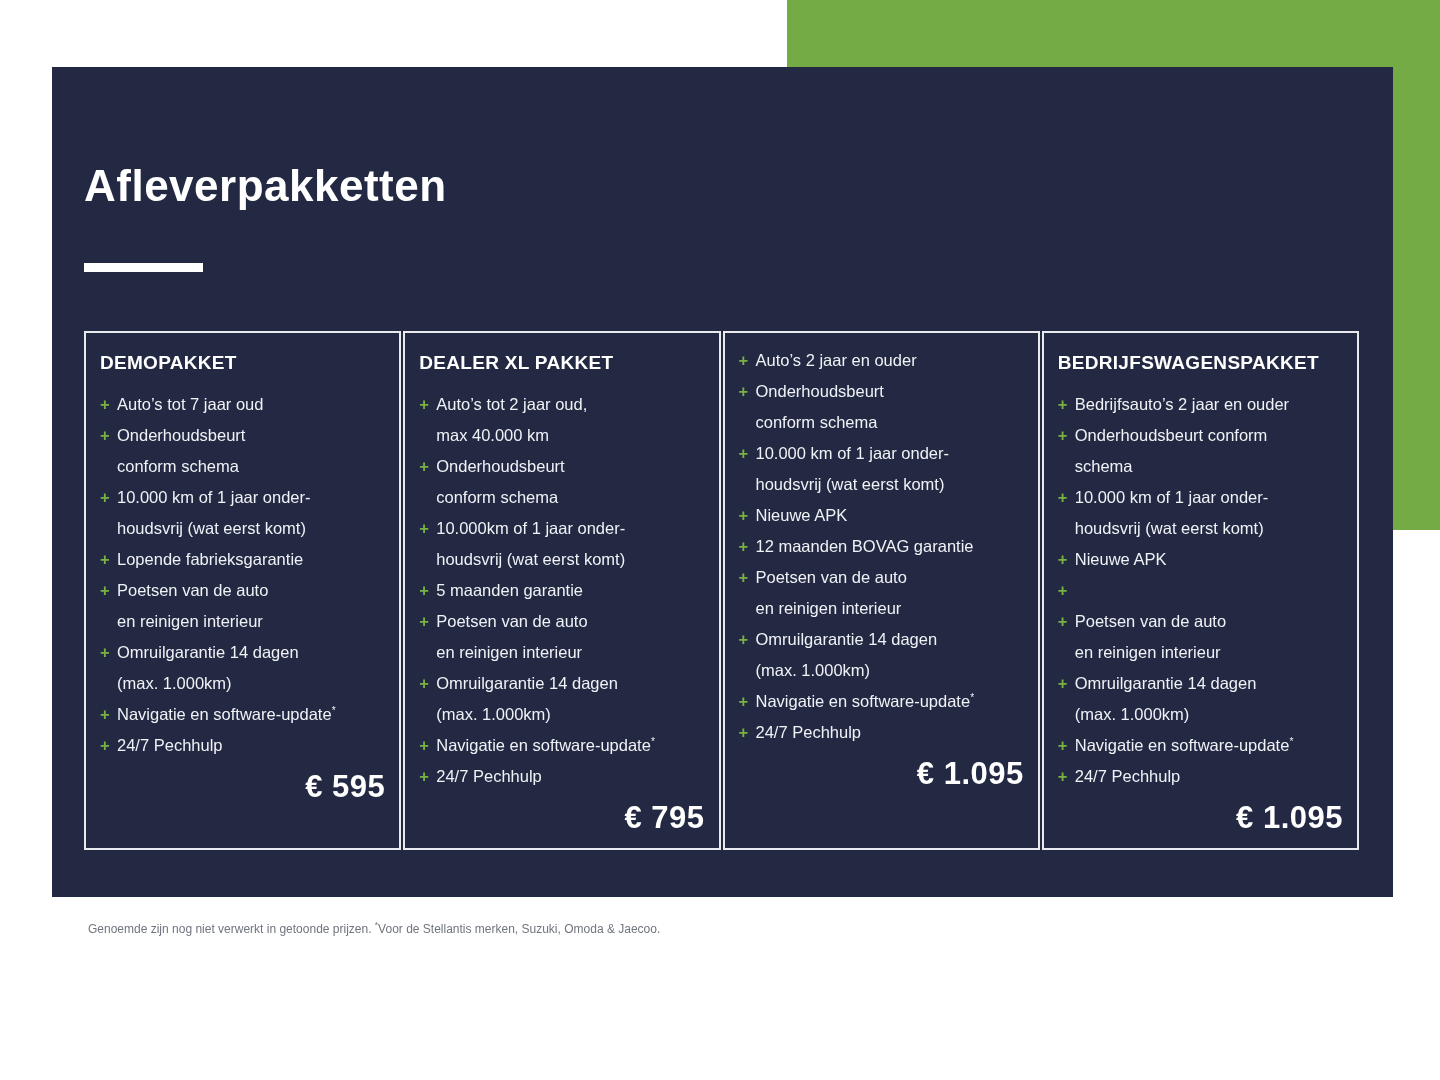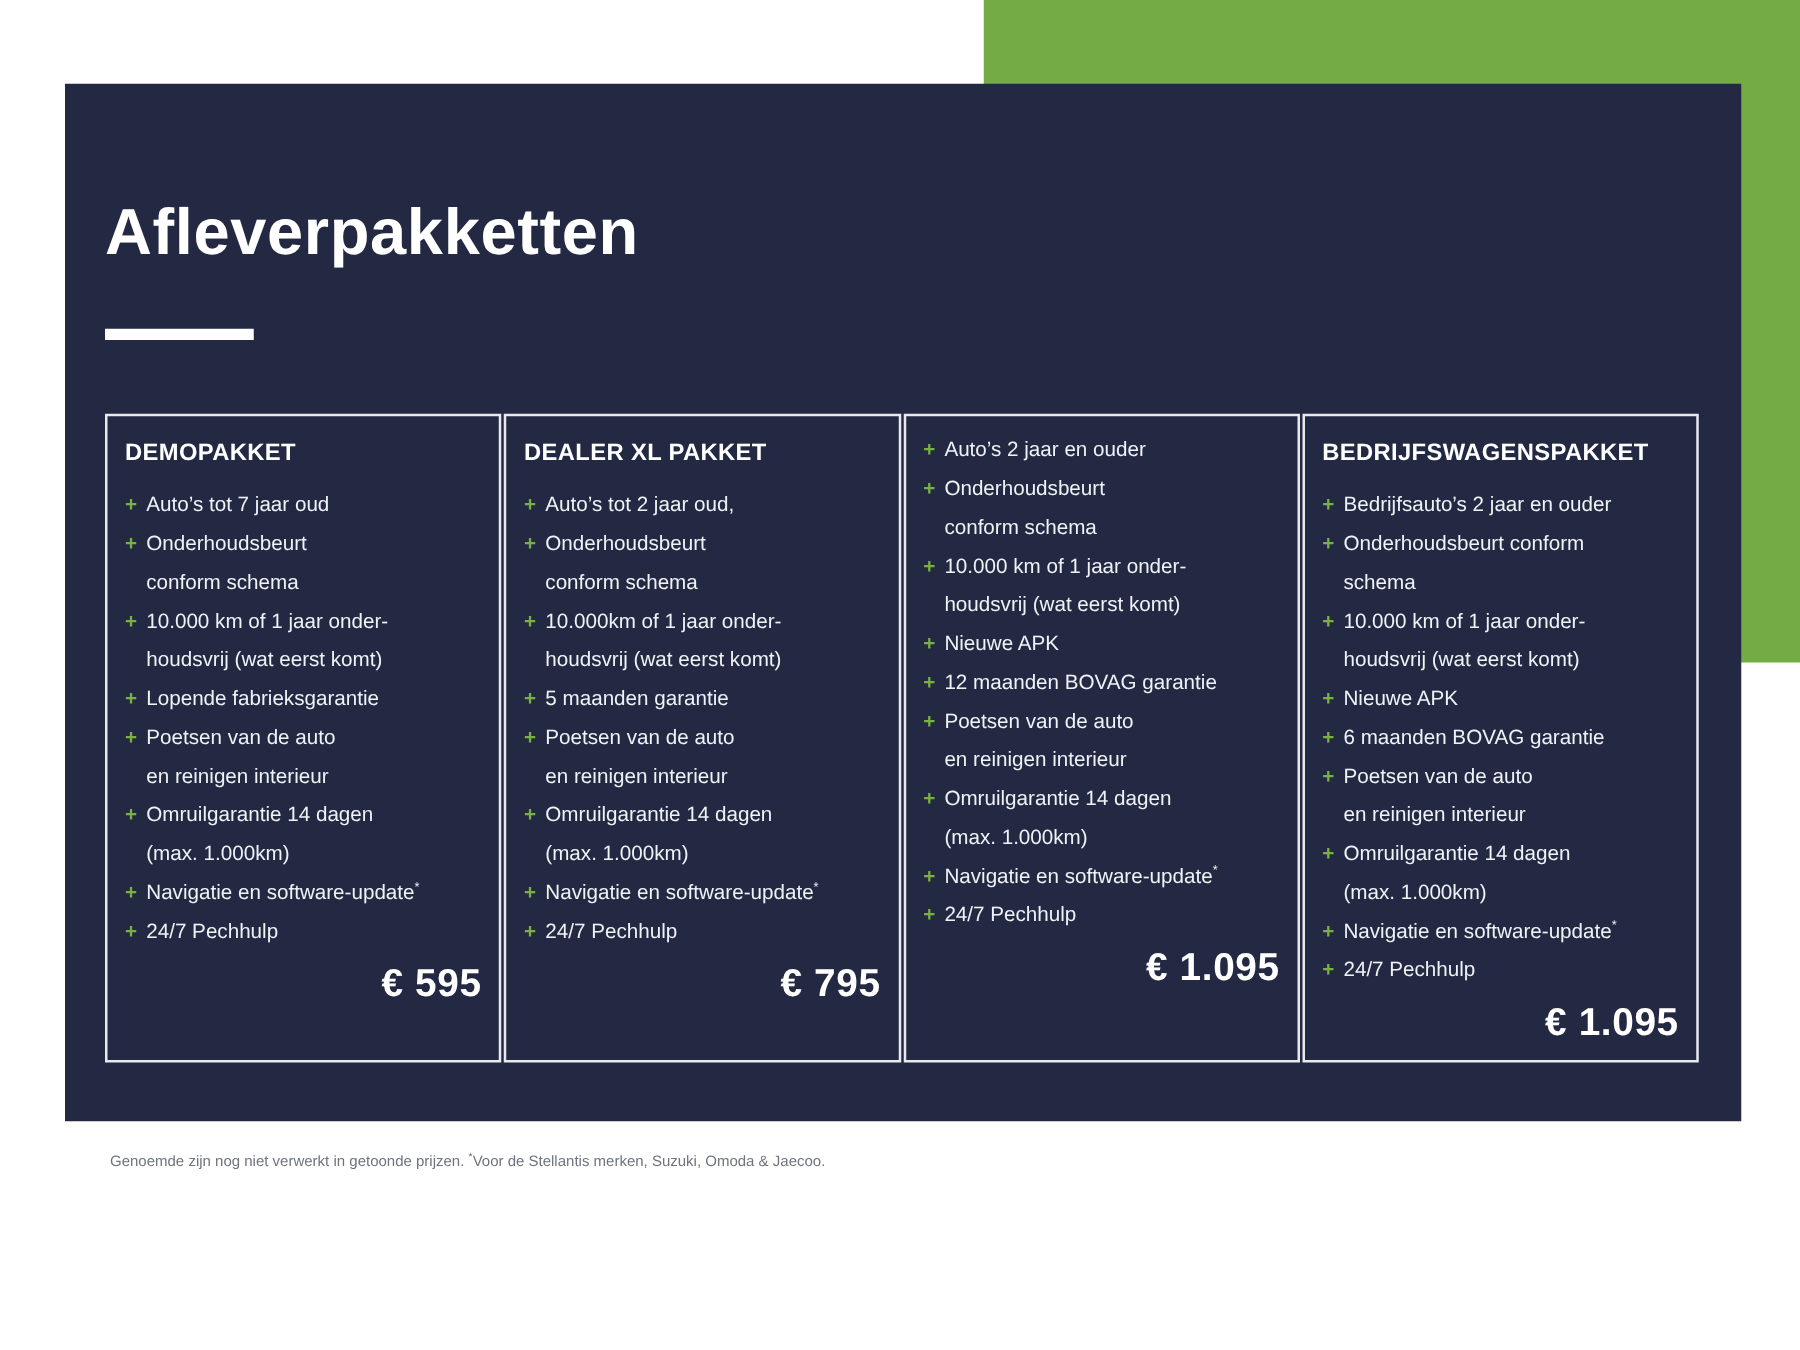--- a/index.html
+++ b/index.html
@@ -5,21 +5,21 @@
   :root{
     --navy:#232942; --green:#74AB44; --bullet:#79B142;
     --card-border:#E8EAEE; --body-text:#EFF2F6; --heading:#FFFFFF; --footnote:#6F747D;
   }
   *{box-sizing:border-box;}
   html,body{margin:0;padding:0;}
   body{font-family:"Liberation Sans","DejaVu Sans",sans-serif;background:#fff;}
   .stage{position:relative;width:1440px;height:1080px;background:#fff;overflow:hidden;}
   .green-rect{position:absolute;left:787px;top:0;width:653px;height:530px;background:var(--green);}
   .panel{position:absolute;left:52px;top:67px;width:1341px;height:830px;background:var(--navy);}
-  .title{position:absolute;left:32px;top:93px;margin:0;font-size:52px;line-height:52px;
+  .title{position:absolute;left:32px;top:93px;margin:0;font-size:44px;line-height:52px;
          font-weight:700;color:var(--heading);letter-spacing:0.5px;}
   .title-underline{position:absolute;left:32px;top:196px;width:119px;height:9px;background:#fff;}
   .cards{position:absolute;left:32px;top:264px;width:1275px;height:519px;display:flex;gap:2px;}
   .card{flex:1 1 0;border:2px solid var(--card-border);padding:12px 14px 14px;
         display:flex;flex-direction:column;min-width:0;}
   .card-title{margin:6px 0 14px;font-size:19px;line-height:24px;font-weight:700;
               color:var(--heading);letter-spacing:0.3px;white-space:nowrap;}
   .features{display:block;}
   .line{font-size:16.5px;line-height:31px;color:var(--body-text);white-space:nowrap;}
   .line.first{display:flex;}
@@ -101,20 +101,21 @@
           <div class="price">€ 595</div>
         </div>
         <div class="card">
           <h2 class="card-title">DEALER XL PAKKET</h2>
           <div class="features">
             <div class="feature">
               <div class="line first">
                 <span class="plus">+</span>
                 <span class="txt">Auto’s tot 2 jaar oud,</span>
               </div>
+              <div class="line cont">max 40.000 km</div>
             </div>
             <div class="feature">
               <div class="line first">
                 <span class="plus">+</span>
                 <span class="txt">Onderhoudsbeurt</span>
               </div>
               <div class="line cont">conform schema</div>
             </div>
             <div class="feature">
               <div class="line first">
@@ -246,21 +247,20 @@
             </div>
             <div class="feature">
               <div class="line first">
                 <span class="plus">+</span>
                 <span class="txt">Nieuwe APK</span>
               </div>
             </div>
             <div class="feature">
               <div class="line first">
                 <span class="plus">+</span>
-                <span class="txt">6 maanden BOVAG garantie</span>
               </div>
             </div>
             <div class="feature">
               <div class="line first">
                 <span class="plus">+</span>
                 <span class="txt">Poetsen van de auto</span>
               </div>
               <div class="line cont">en reinigen interieur</div>
             </div>
             <div class="feature">

